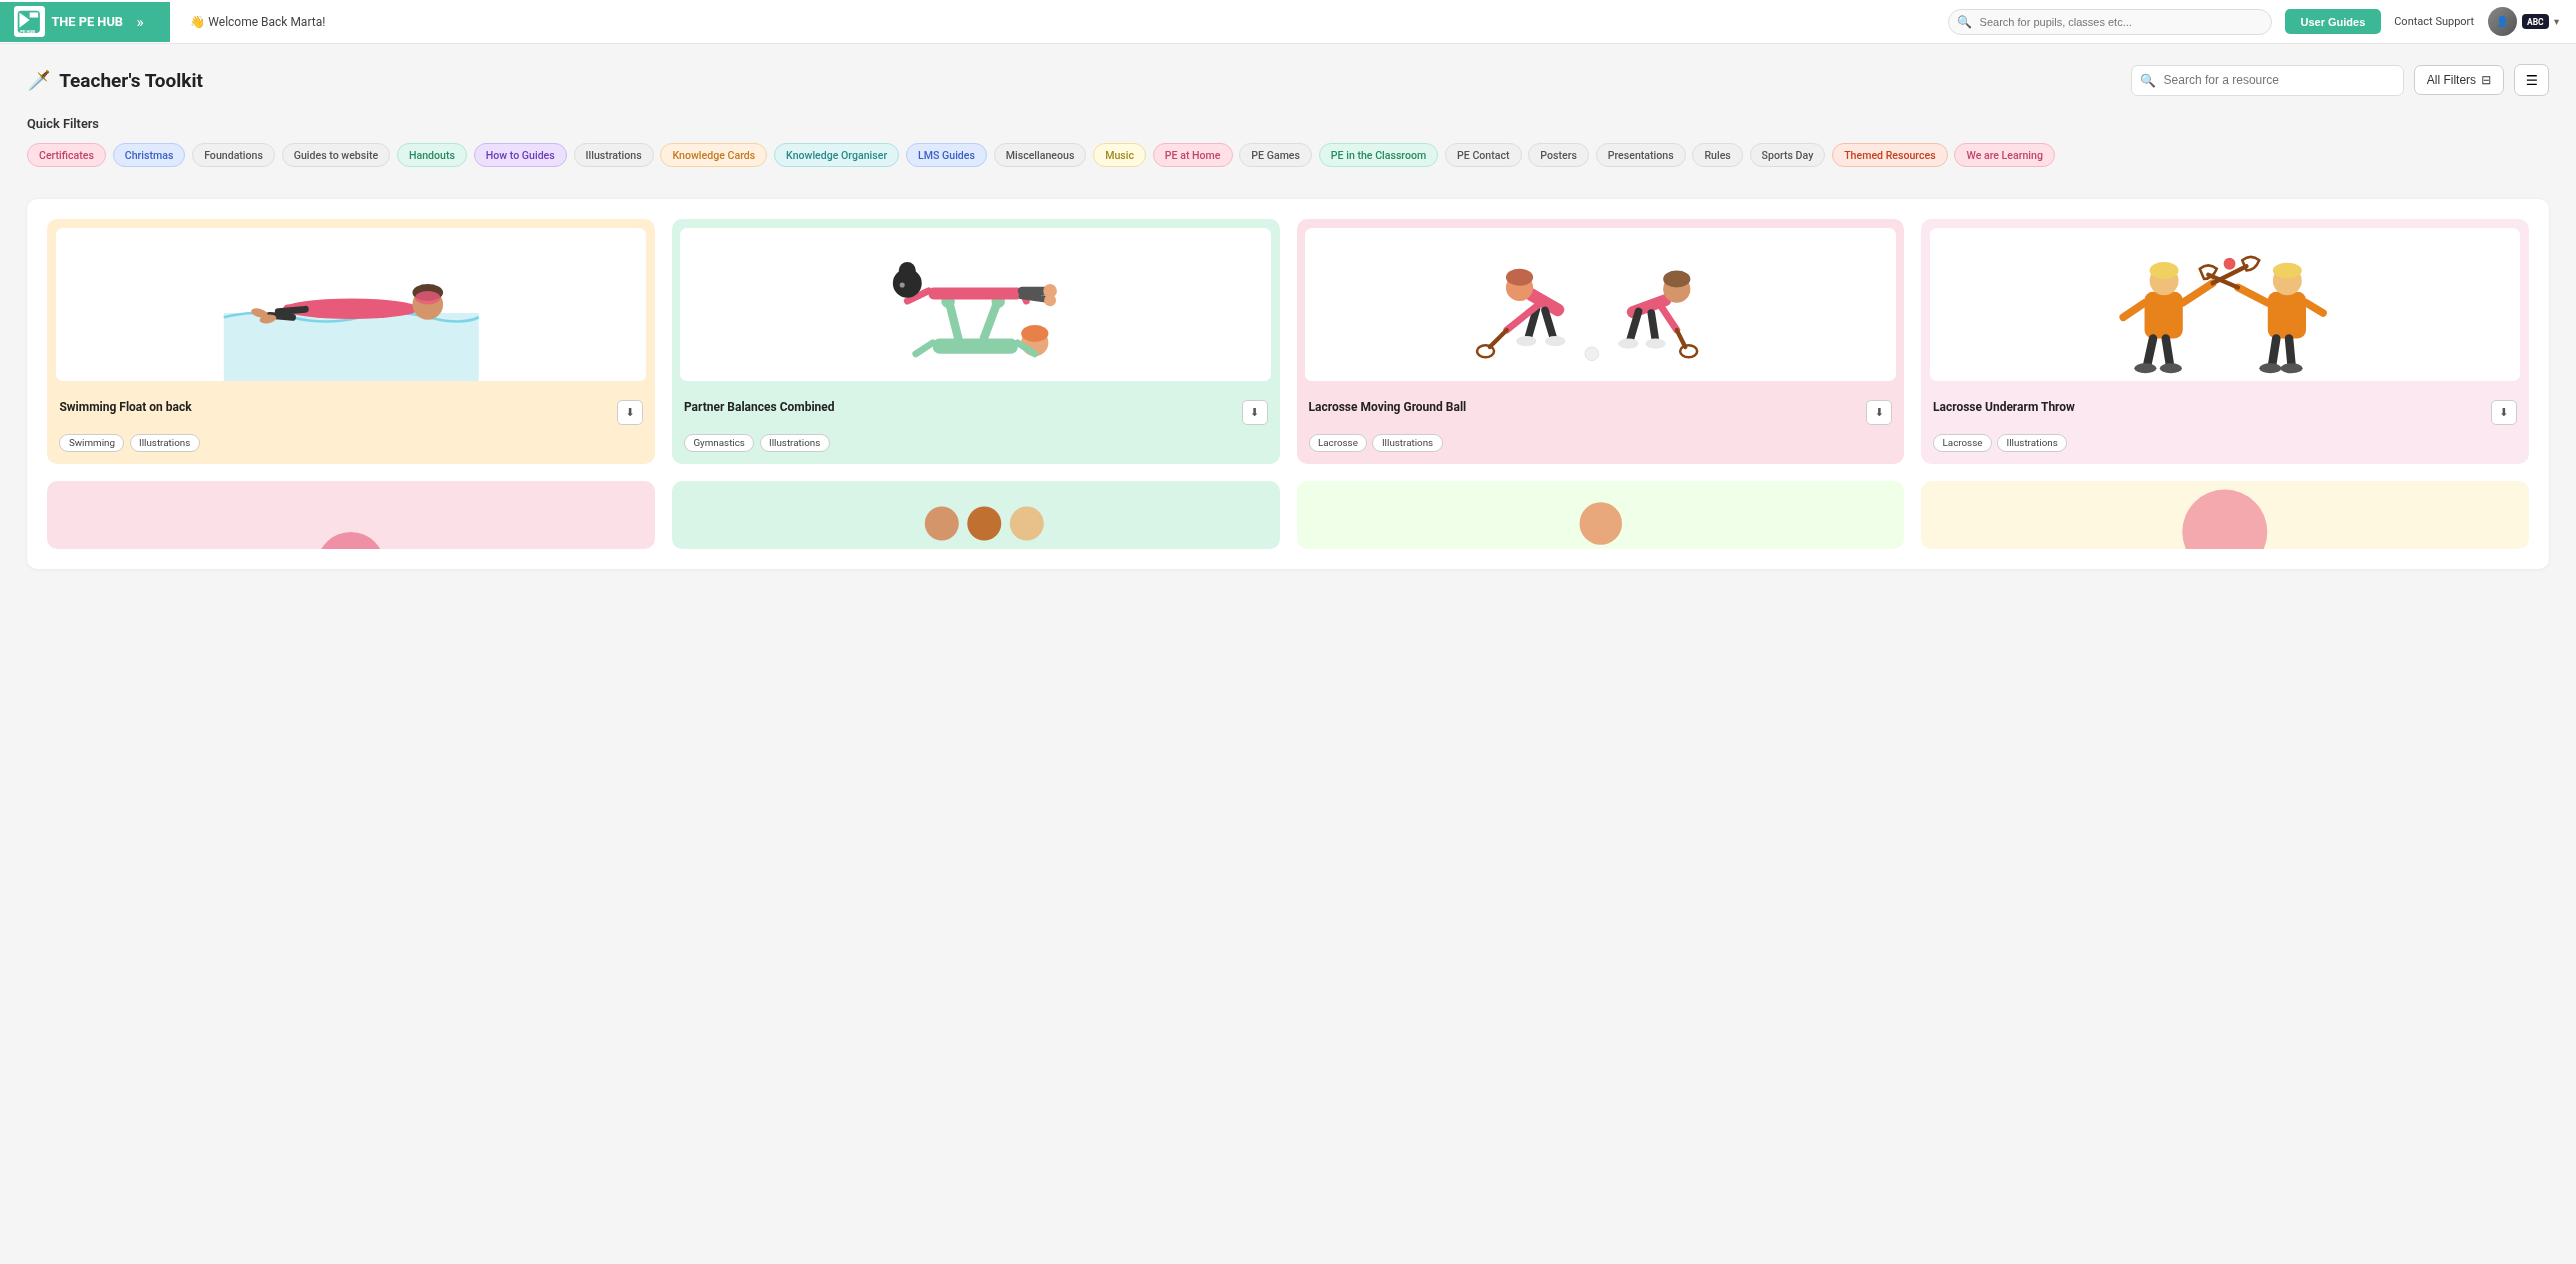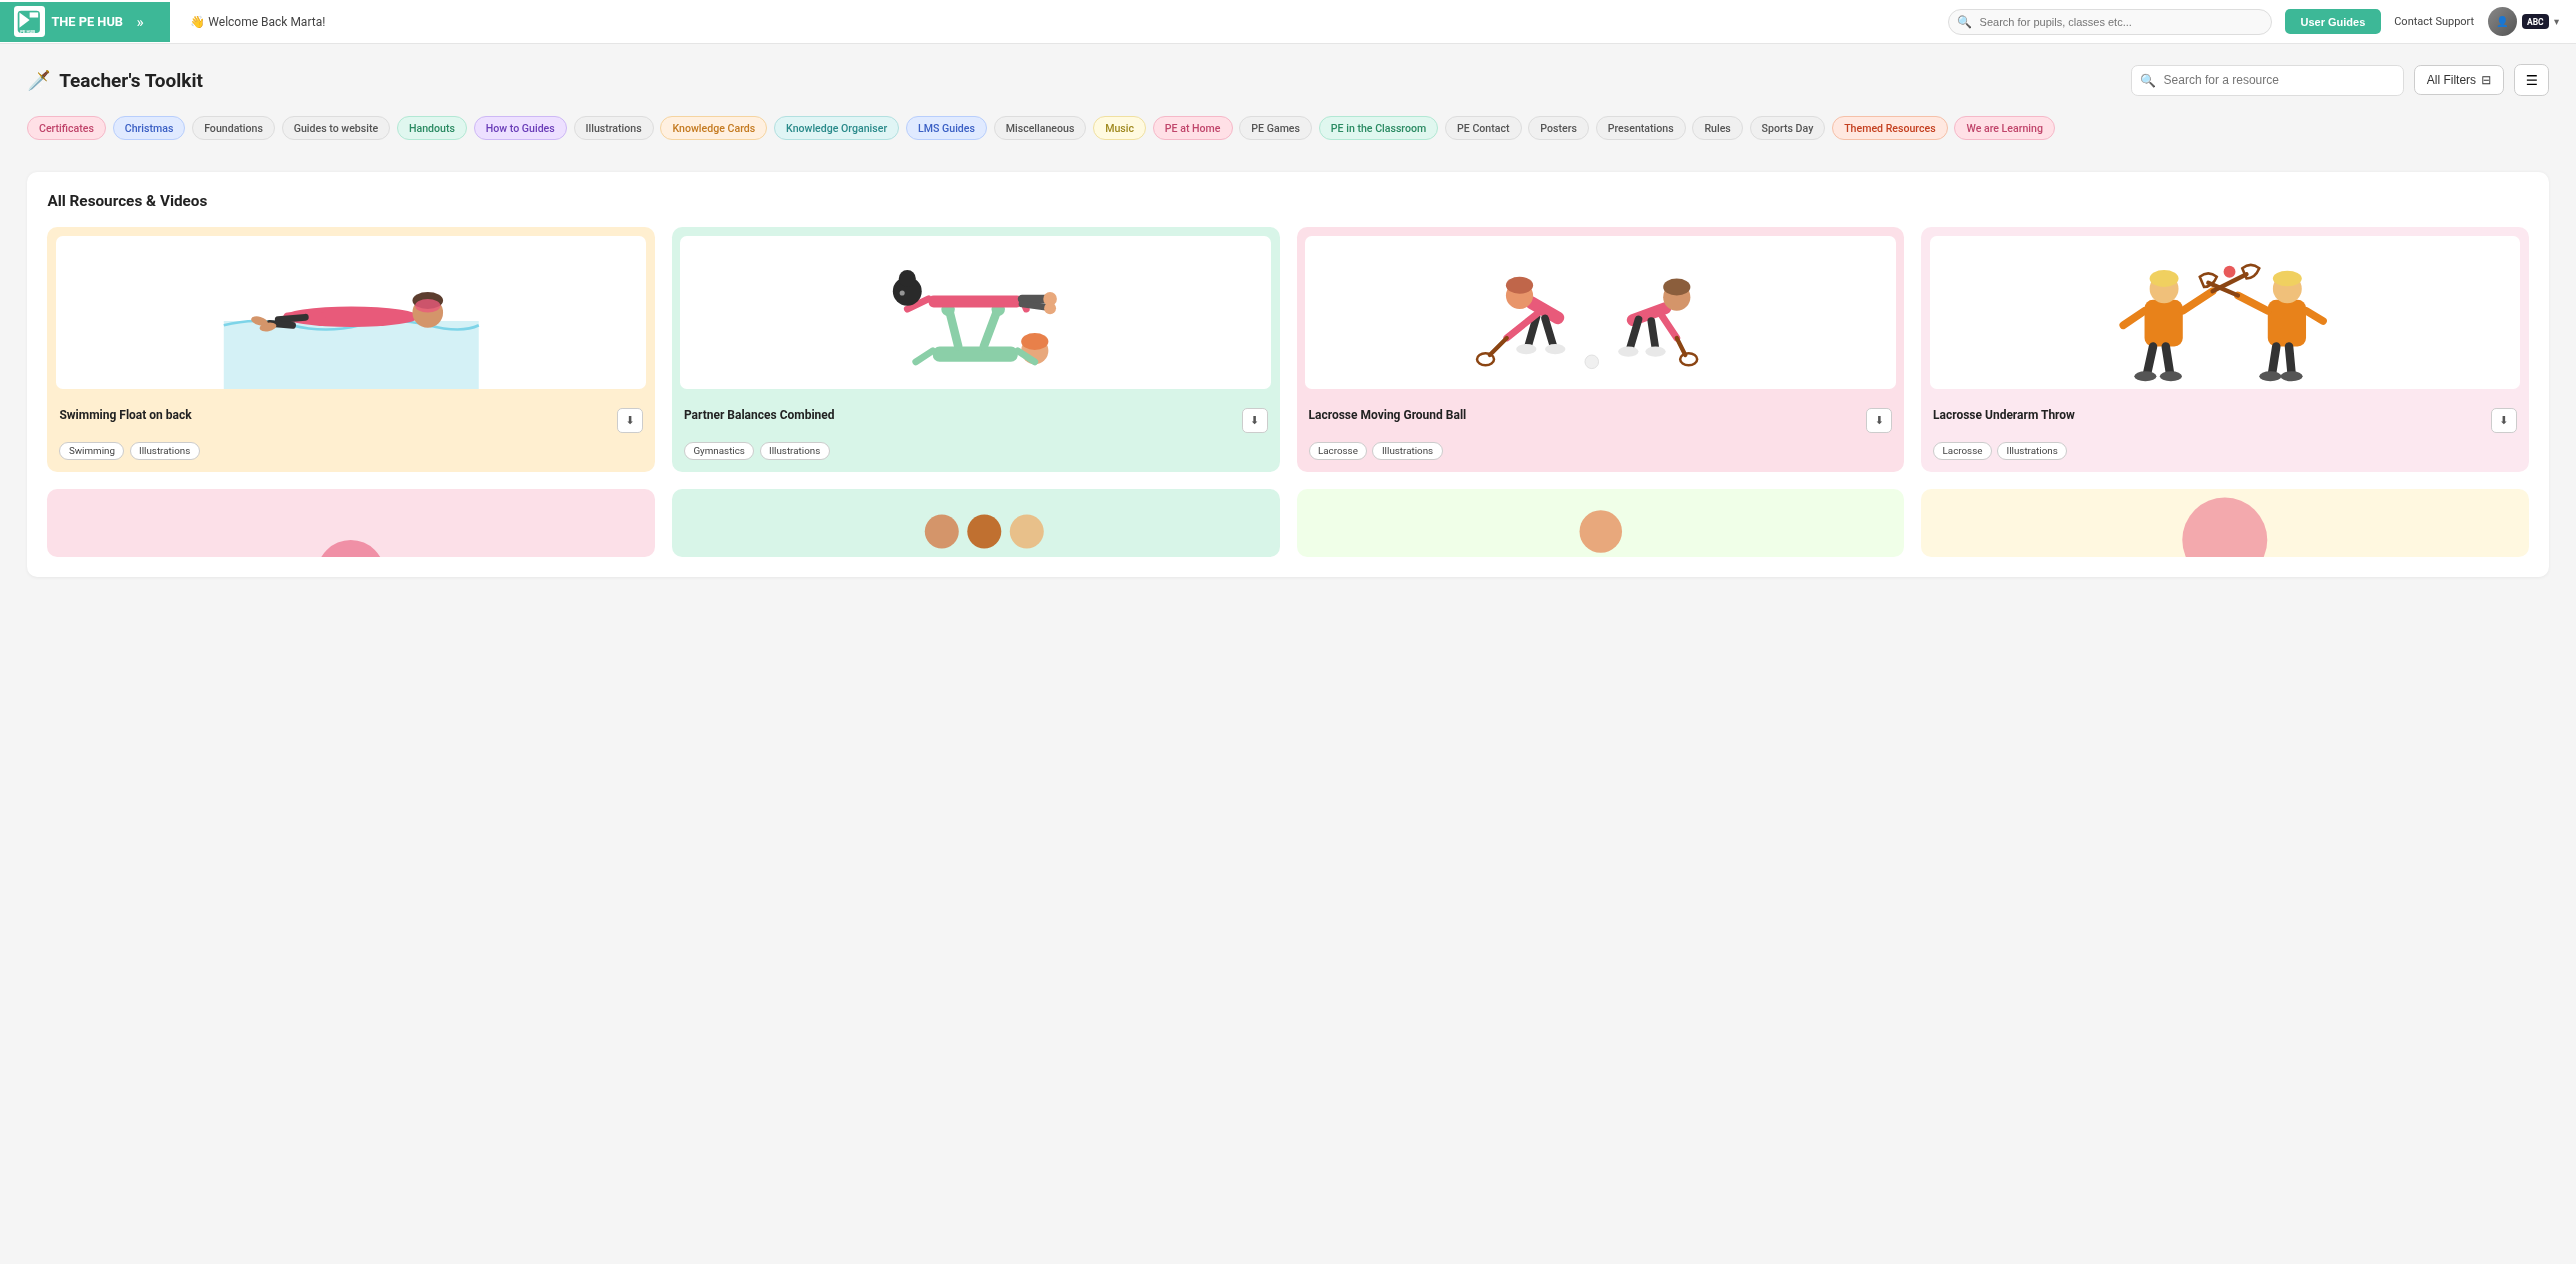--- a/index.html
+++ b/index.html
@@ -214,20 +214,21 @@
         <span>All Filters</span>
         <span>⊟</span>
       </button>
       <button class="sort-btn">
         <span style="font-size:13.6px;">☰</span>
       </button>
     </div>
   </div>
 
   <div>
+    <div class="section-label">Quick Filters</div>
     <div class="filter-chips">
 
     <span class="chip chip-pink">Certificates</span>
         <span class="chip chip-blue">Christmas</span>
         <span class="chip chip-gray">Foundations</span>
         <span class="chip chip-gray">Guides to website</span>
         <span class="chip chip-green">Handouts</span>
         <span class="chip chip-purple">How to Guides</span>
         <span class="chip chip-gray">Illustrations</span>
         <span class="chip chip-orange">Knowledge Cards</span>
@@ -242,21 +243,20 @@
         <span class="chip chip-gray">Posters</span>
         <span class="chip chip-gray">Presentations</span>
         <span class="chip chip-gray">Rules</span>
         <span class="chip chip-gray">Sports Day</span>
         <span class="chip chip-red">Themed Resources</span>
         <span class="chip chip-pink">We are Learning</span>
       </div>
   </div>
 
   <div class="resources-section">
-    <h2 class="resources-title">All Resources &amp; Videos</h2>
 
     <div class="cards-grid">
 
       <div class="resource-card card-orange">
         <div class="card-image">
           <div class="card-image-inner">
             <svg viewBox="0 0 300 180" class="illustration">
 
               <rect x="0" y="100" width="300" height="80" fill="#b8e8f0" opacity="0.6"></rect>
 

